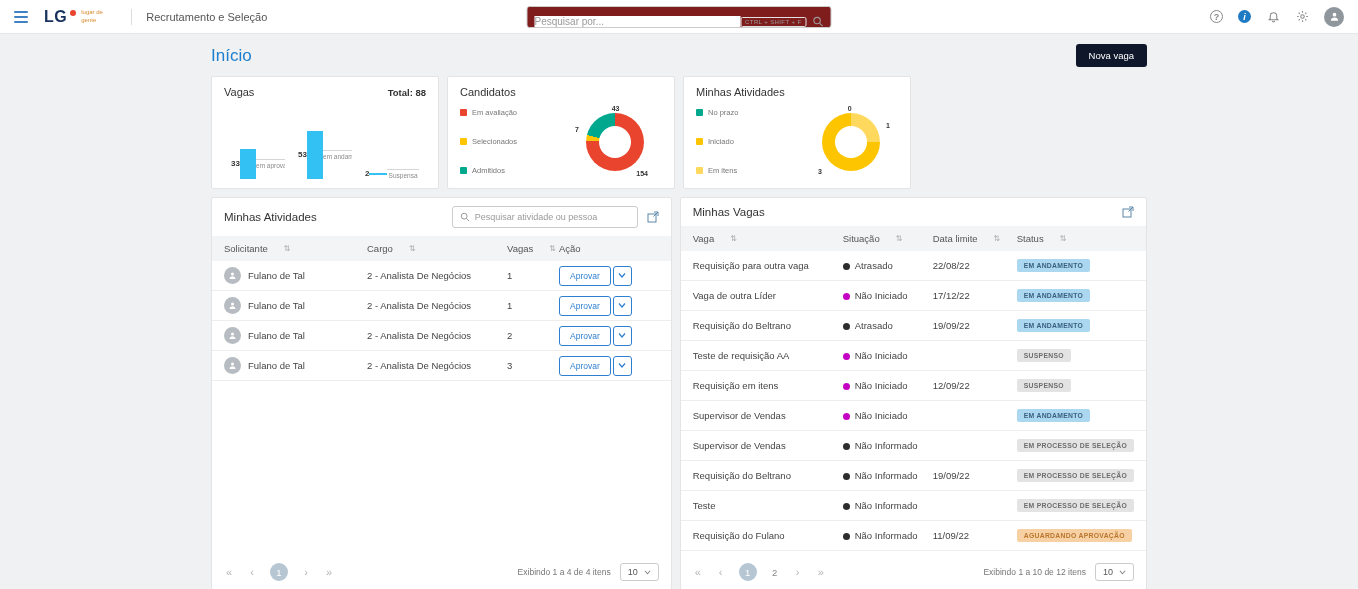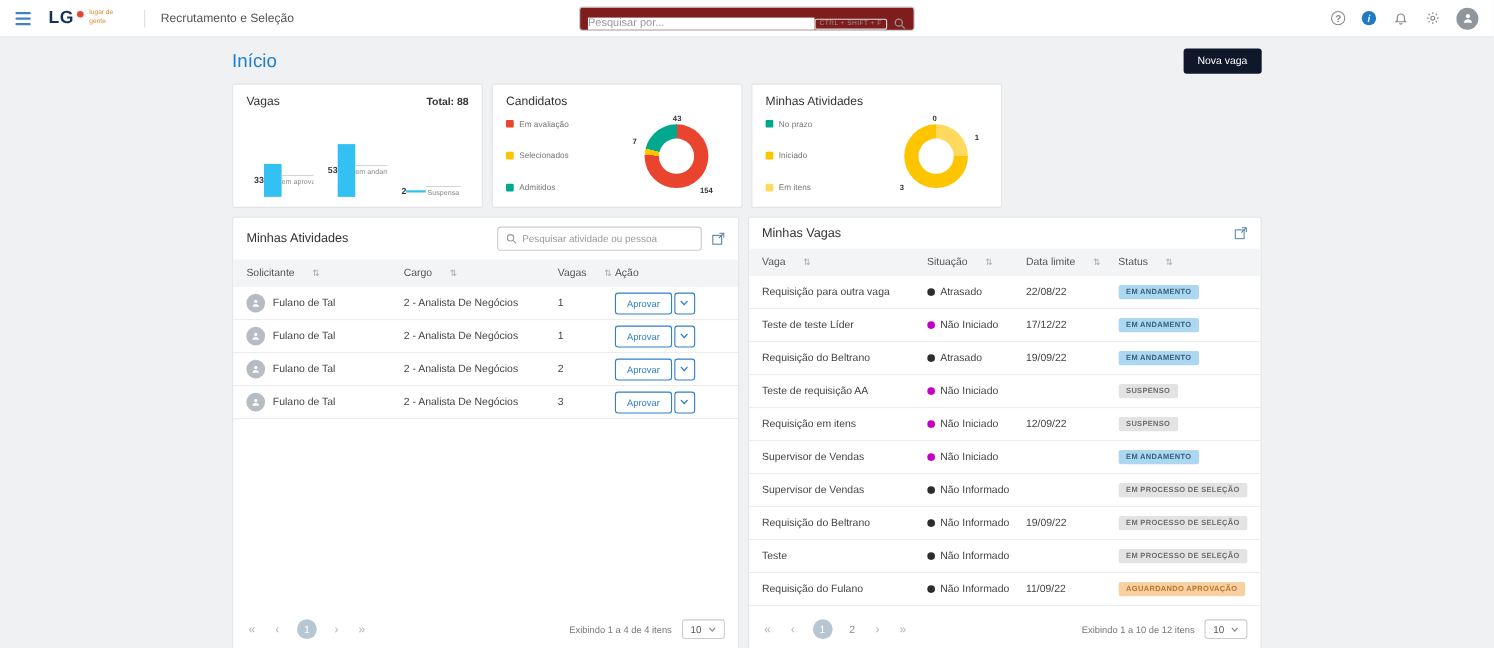--- a/index.html
+++ b/index.html
@@ -418,21 +418,21 @@
           </span>
       </div>
       <div>
           <div class="trow vag-grid">
             <span>Requisição para outra vaga</span>
             <span><span class="dot" style="background:#2d2d2d"></span>Atrasado</span>
             <span>22/08/22</span>
             <span><span class="badge badge-blue">EM ANDAMENTO</span></span>
           </div>
           <div class="trow vag-grid">
-            <span>Teste de teste Líder</span>
+            <span>Vaga de outra Líder</span>
             <span><span class="dot" style="background:#c400c4"></span>Não Iniciado</span>
             <span>17/12/22</span>
             <span><span class="badge badge-blue">EM ANDAMENTO</span></span>
           </div>
           <div class="trow vag-grid">
             <span>Requisição do Beltrano</span>
             <span><span class="dot" style="background:#2d2d2d"></span>Atrasado</span>
             <span>19/09/22</span>
             <span><span class="badge badge-blue">EM ANDAMENTO</span></span>
           </div>

